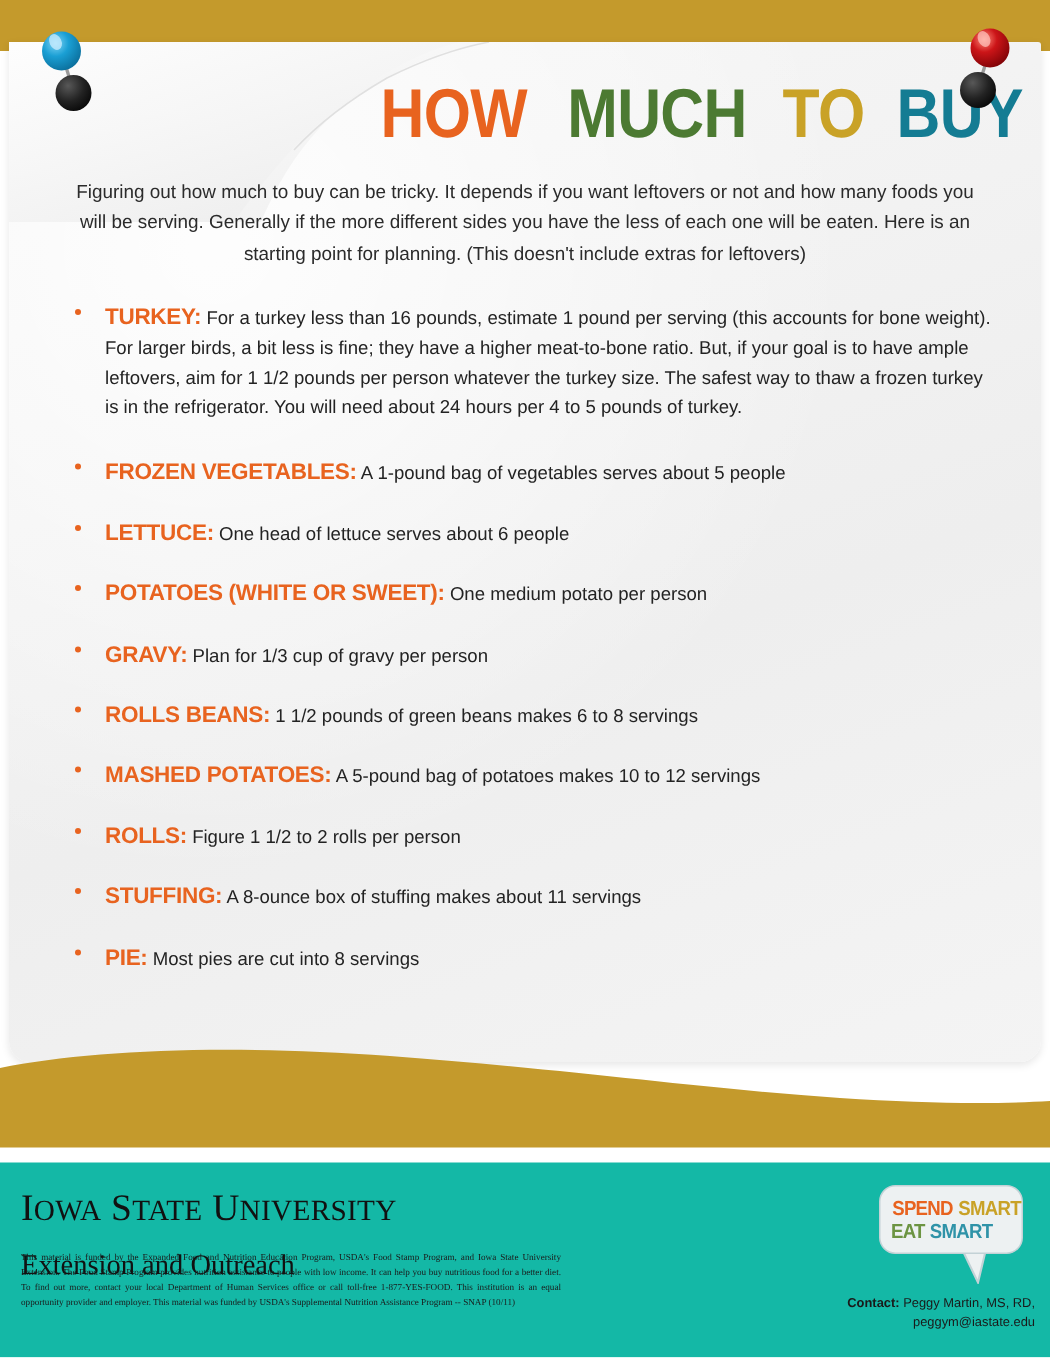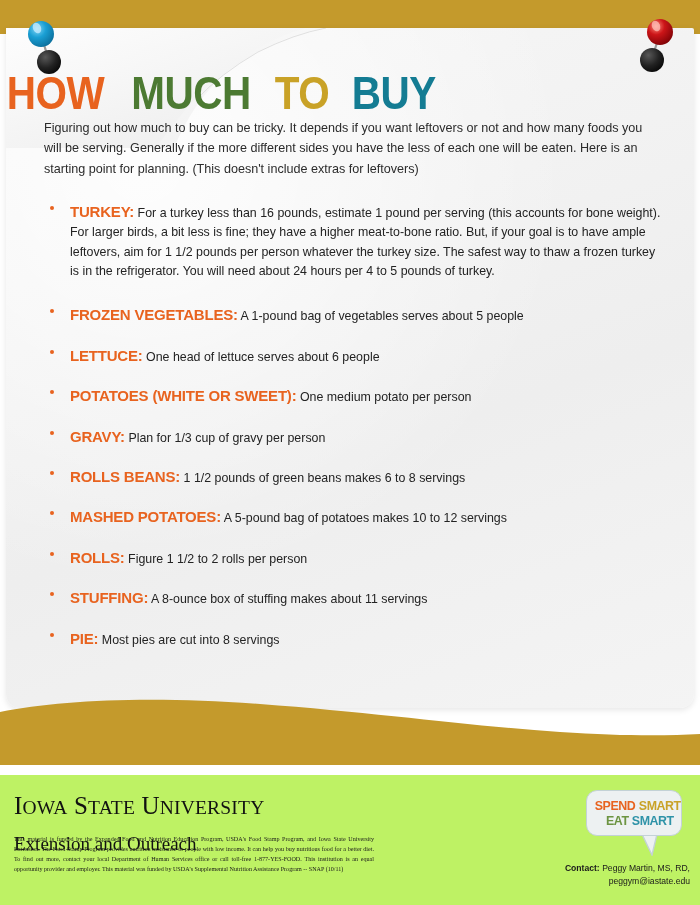--- a/index.html
+++ b/index.html
@@ -65,23 +65,23 @@
   .pin {
     position: absolute;
     z-index: 8;
   }
   .pin-blue { left: 20px; top: 14px; }
   .pin-red  { left: 636px; top: 12px; }
 
   
   .title {
     position: absolute;
-    left: 0; top: 70px;
+    left: 0; top: 52px;
     width: 688px;
-    text-align: left;
+    text-align: right;
     z-index: 5;
     font-family: "Liberation Sans", sans-serif;
     font-weight: bold;
     font-size: 46px;
     letter-spacing: -0.5px;
     line-height: 1;
     white-space: nowrap;
   }
   .title span {
     display: inline-block;
@@ -92,20 +92,21 @@
   .t-much  { color: #4C7A32; }
   .t-to    { color: #C9A227; }
   .t-buy   { color: #147C93; }
 
   
   .intro {
     position: absolute;
     left: 44px;
     top: 118px;
     width: 612px;
+    text-align: center;
     z-index: 5;
     font-size: 12.6px;
     line-height: 1.62;
     color: #2b2b2b;
   }
 
   
   .list {
     position: absolute;
     left: 44px;
@@ -151,21 +152,21 @@
     z-index: 6;
   }
 
   
   .footer {
     position: absolute;
     left: 0;
     top: 775px;
     width: 700px;
     height: 130px;
-    background: #bef264;
+    background: #14b8a6;
     z-index: 7;
   }
   .isu-logo {
     position: absolute;
     left: 14px;
     top: 18px;
     width: 400px;
   }
   .isu-name {
     font-family: "Liberation Serif", serif;
@@ -204,21 +205,21 @@
     z-index: 9;
   }
   .ss-bubble {
     position: relative;
     width: 96px;
     background: #EDF1F2;
     border: 1.4px solid #C3D2D6;
     border-radius: 11px;
     padding: 7px 6px 7px 6px;
     box-sizing: border-box;
-    text-align: right;
+    text-align: left;
   }
   .ss-line {
     font-family: "Liberation Sans", sans-serif;
     font-weight: bold;
     font-size: 13.5px;
     line-height: 1.12;
     letter-spacing: -0.5px;
     white-space: nowrap;
   }
   .ss-line span { display: inline-block; transform: scaleX(0.92); }

